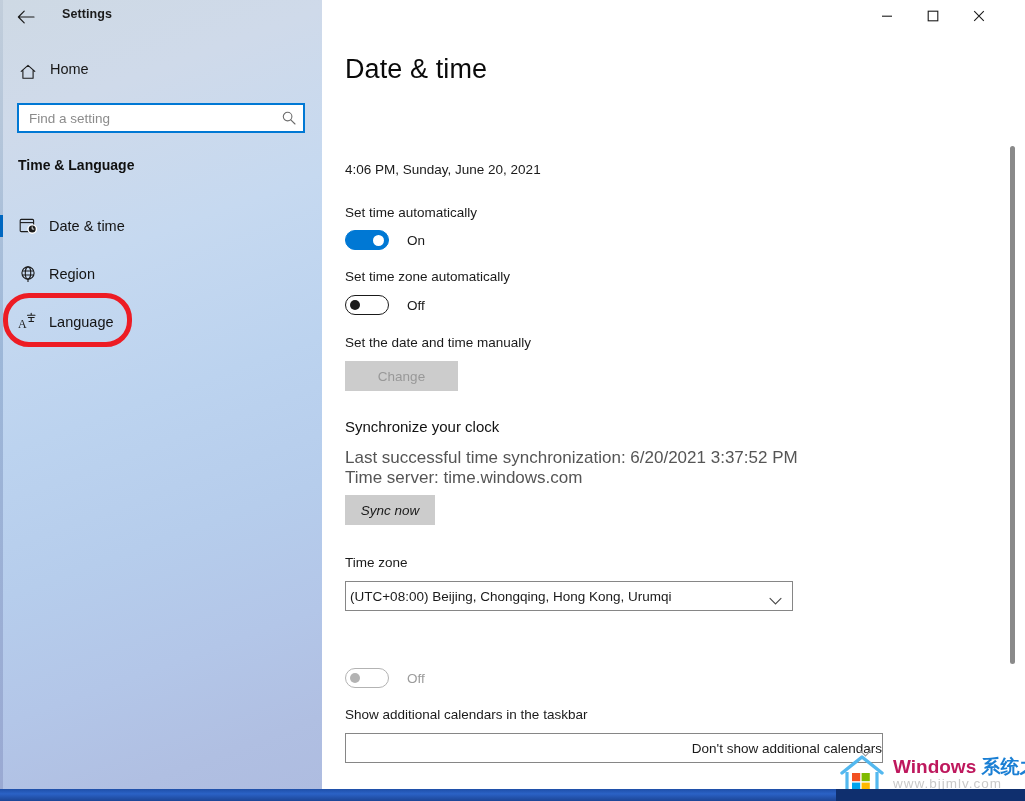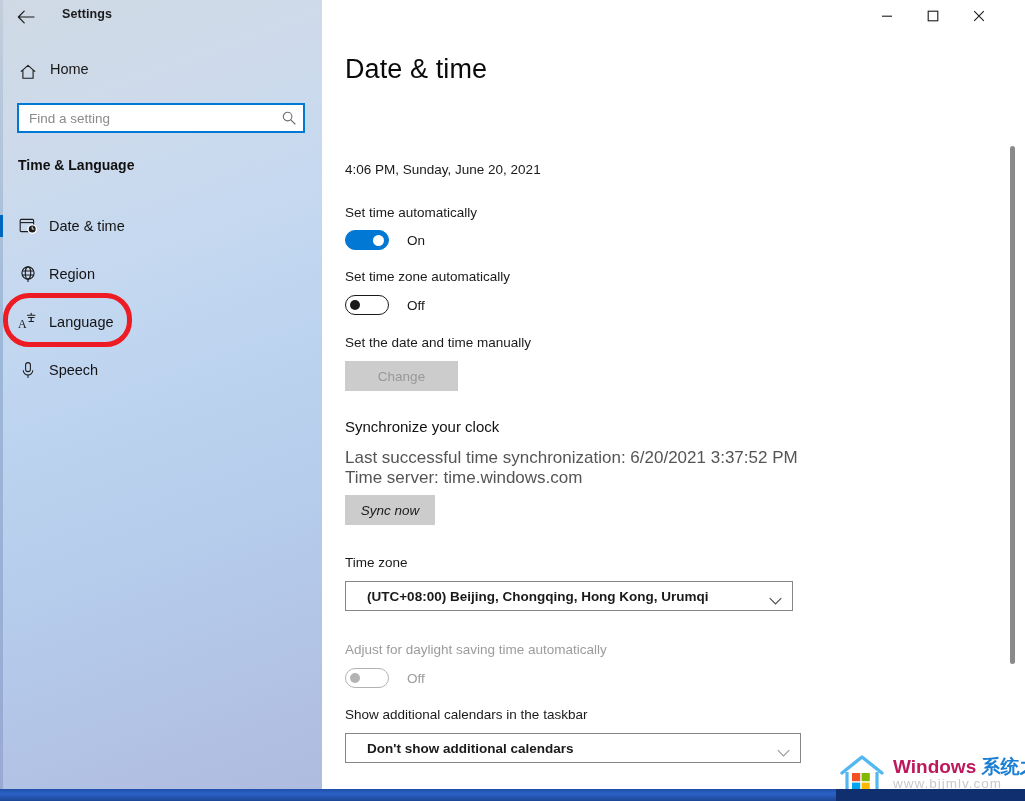--- a/index.html
+++ b/index.html
@@ -245,29 +245,29 @@
 
   
   .dropdown {
     position: absolute; left: 23px;
     height: 30px;
     background: #ffffff;
     border: 1px solid #868686;
     display: flex; align-items: center;
   }
   .dropdown .dd-text {
-    margin-left: 21px;
+    margin-left: 4px;
     font-size: 13.5px; color: #1a1a1a;
-    white-space: nowrap; overflow: hidden; font-weight: bold;
+    white-space: nowrap; overflow: hidden;
   }
   .dropdown .dd-chev {
     position: absolute; right: 10px; top: 10px;
   }
   #dd-timezone { top: 581px; width: 448px; }
-  #dd-calendars { top: 733px; width: 456px; }
+  #dd-calendars { top: 733px; width: 538px; justify-content: flex-end; }
 
   
   #scrollbar-track {
     position: absolute; right: 5px; top: 36px;
     width: 5px; height: 749px;
     background: transparent;
   }
   #scrollbar-thumb {
     position: absolute; right: 5px; top: 110px;
     width: 5px; height: 518px;
@@ -366,30 +366,20 @@
     <div class="nav-item" id="nav-2">
       <span class="nav-icon">
         <svg width="22" height="22" viewBox="0 0 22 22">
           <text x="1" y="17" font-family="Liberation Serif, serif" font-size="12" fill="#1b1b1b">A</text>
           <path d="M10.5 4.2 L18 4.2 M14.2 2.2 L14.2 4.2 M11.4 6.4 L17.2 6.4 M14.2 6.4 L14.2 10.4 M12 10.4 L16.6 10.4" stroke="#1b1b1b" stroke-width="1.05" fill="none" stroke-linecap="round"></path>
         </svg>
       </span>
       <span class="nav-label">Language</span>
     </div>
 
-    <div class="nav-item" id="nav-3">
-      <span class="nav-icon">
-        <svg width="20" height="20" viewBox="0 0 20 20">
-          <rect x="7.6" y="2.6" width="4.8" height="9" rx="2.4" stroke="#1b1b1b" stroke-width="1.05" fill="none"></rect>
-          <path d="M5.2 10.2 a4.8 4.8 0 0 0 9.6 0" stroke="#1b1b1b" stroke-width="1.05" fill="none"></path>
-          <path d="M10 15 L10 17.4" stroke="#1b1b1b" stroke-width="1.05" stroke-linecap="round"></path>
-        </svg>
-      </span>
-      <span class="nav-label">Speech</span>
-    </div>
 
     <div id="red-annotation"></div>
   </div>
 
   <div id="content">
 
     <div id="titlebar-right">
       <div class="win-btn" id="btn-min">
         <svg width="12" height="12" viewBox="0 0 12 12">
           <path d="M1 6.2 L11 6.2" stroke="#1b1b1b" stroke-width="1.1"></path>
@@ -438,21 +428,20 @@
     <div class="lbl" id="lbl-timezone">Time zone</div>
     <div class="dropdown" id="dd-timezone">
       <span class="dd-text">(UTC+08:00) Beijing, Chongqing, Hong Kong, Urumqi</span>
       <span class="dd-chev">
         <svg width="13" height="9" viewBox="0 0 13 9">
           <path d="M1 1.3 L6.5 7 L12 1.3" stroke="#4a4a4a" stroke-width="1.1" fill="none" stroke-linecap="round"></path>
         </svg>
       </span>
     </div>
 
-    <div class="lbl dim" id="lbl-dst">Adjust for daylight saving time automatically</div>
     <div class="toggle-row" id="tgl-row-dst">
       <span class="switch off disabled">
         <span class="knob"></span>
       </span>
       <span class="switch-label dim">Off</span>
     </div>
 
     <div class="lbl" id="lbl-calendars">Show additional calendars in the taskbar</div>
     <div class="dropdown" id="dd-calendars">
       <span class="dd-text">Don't show additional calendars</span>

